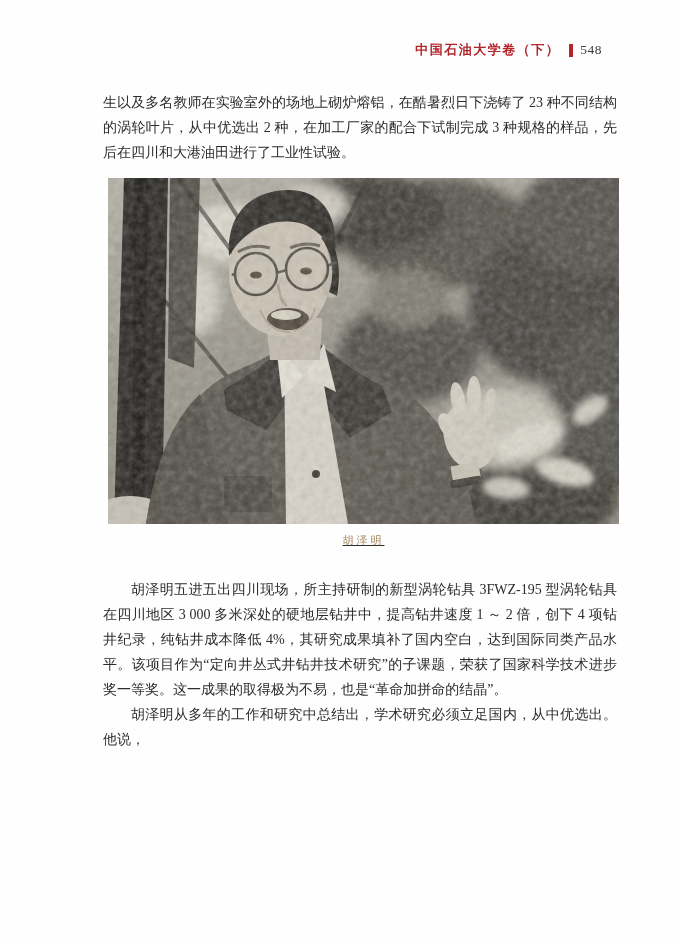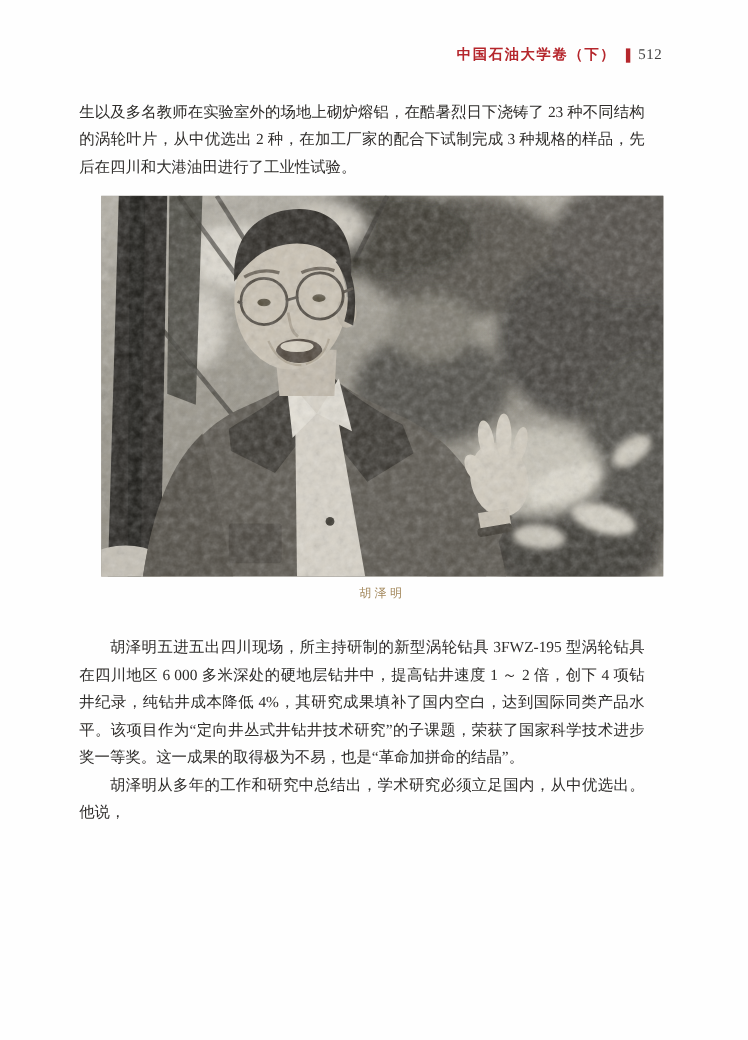--- a/index.html
+++ b/index.html
@@ -26,47 +26,47 @@
     background:var(--accent,#b5262c);
     margin:0 7px 0 9px;
   }
   .running-header .pagenum{
     color:var(--pagenum,#3d3d3d);
     font-size:13.5px;
     letter-spacing:.5px;
   }
   
   .content{
-    position:absolute;left:72px;top:90px;width:514px;
+    position:absolute;left:103px;top:90px;width:514px;
     color:var(--text,#2e2c2a);
     font-size:14px;line-height:25px;
     text-align:justify;
   }
   .content p{margin:0;}
   .content p.indent{text-indent:2em;}
   
-  figure{margin:13px 0 30px 20px;width:511px;}
+  figure{margin:13px 0 30px 5px;width:511px;text-decoration:underline;}
   figure svg{display:block;width:511px;height:346px;background:#a09c92;}
   figcaption{
     margin-top:9px;
     text-align:center;
     font-size:11px;line-height:14px;
     letter-spacing:3px;
     color:var(--caption,#a3885c);
   }
 </style>
 </head>
 <body>
 
 <div class="page">
 
   <div class="running-header">
     <span class="title">中国石油大学卷（下）</span>
     <span class="divider"></span>
-    <span class="pagenum">512</span>
+    <span class="pagenum">548</span>
   </div>
 
   <div class="content">
 
     <p>生以及多名教师在实验室外的场地上砌炉熔铝，在酷暑烈日下浇铸了 23 种不同结构的涡轮叶片，从中优选出 2 种，在加工厂家的配合下试制完成 3 种规格的样品，先后在四川和大港油田进行了工业性试验。</p>
 
     <figure>
       <svg viewBox="0 0 511 346" xmlns="http://www.w3.org/2000/svg" role="img" aria-label="黑白照片：胡泽明戴眼镜、身穿深色夹克，在树丛前微笑讲话并抬起一只手">
         <defs>
           <linearGradient id="bg" x1="0" y1="0" x2="0.3" y2="1">
@@ -181,17 +181,17 @@
           <ellipse cx="457" cy="294" rx="30" ry="13" fill="#d4d0c4" transform="rotate(15 457 294)"></ellipse>
           <ellipse cx="482" cy="232" rx="20" ry="11" fill="#ccc8bc" transform="rotate(-35 482 232)"></ellipse>
           <ellipse cx="398" cy="310" rx="24" ry="11" fill="#c9c5b9" transform="rotate(5 398 310)"></ellipse>
         </g>
 
         <rect width="511" height="346" filter="url(#grain)" opacity="0.35"></rect>
       </svg>
       <figcaption>胡泽明</figcaption>
     </figure>
 
-    <p class="indent">胡泽明五进五出四川现场，所主持研制的新型涡轮钻具 3FWZ-195 型涡轮钻具在四川地区 6 000 多米深处的硬地层钻井中，提高钻井速度 1 ～ 2 倍，创下 4 项钻井纪录，纯钻井成本降低 4%，其研究成果填补了国内空白，达到国际同类产品水平。该项目作为“定向井丛式井钻井技术研究”的子课题，荣获了国家科学技术进步奖一等奖。这一成果的取得极为不易，也是“革命加拼命的结晶”。</p>
+    <p class="indent">胡泽明五进五出四川现场，所主持研制的新型涡轮钻具 3FWZ-195 型涡轮钻具在四川地区 3 000 多米深处的硬地层钻井中，提高钻井速度 1 ～ 2 倍，创下 4 项钻井纪录，纯钻井成本降低 4%，其研究成果填补了国内空白，达到国际同类产品水平。该项目作为“定向井丛式井钻井技术研究”的子课题，荣获了国家科学技术进步奖一等奖。这一成果的取得极为不易，也是“革命加拼命的结晶”。</p>
     <p class="indent">胡泽明从多年的工作和研究中总结出，学术研究必须立足国内，从中优选出。他说，</p>
 
   </div>
 </div>
 
 </body></html>

